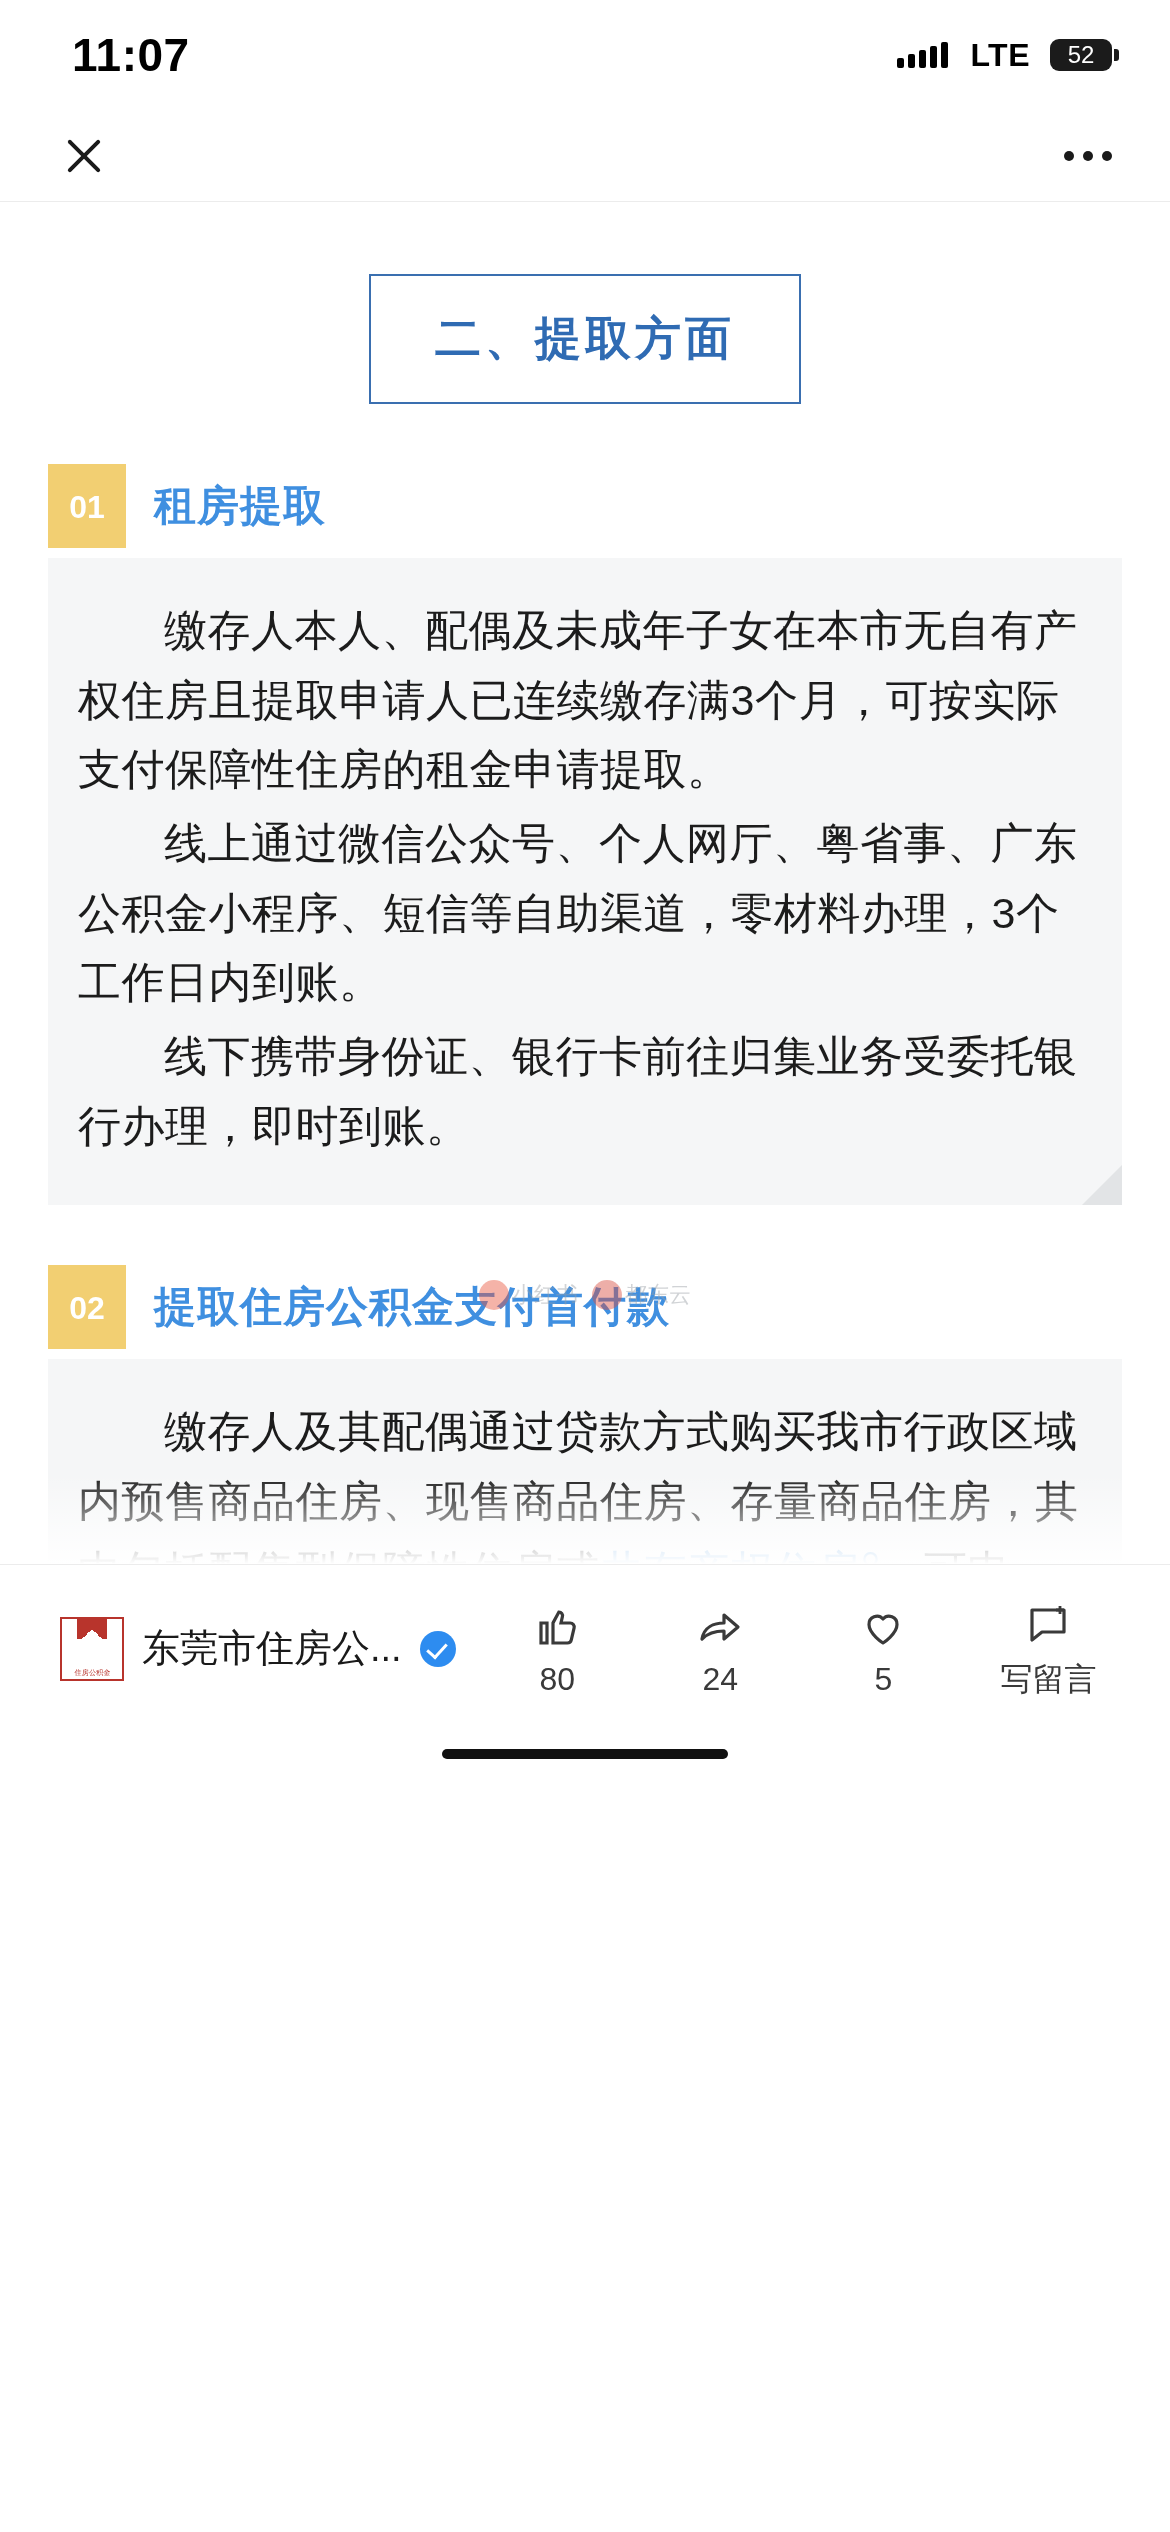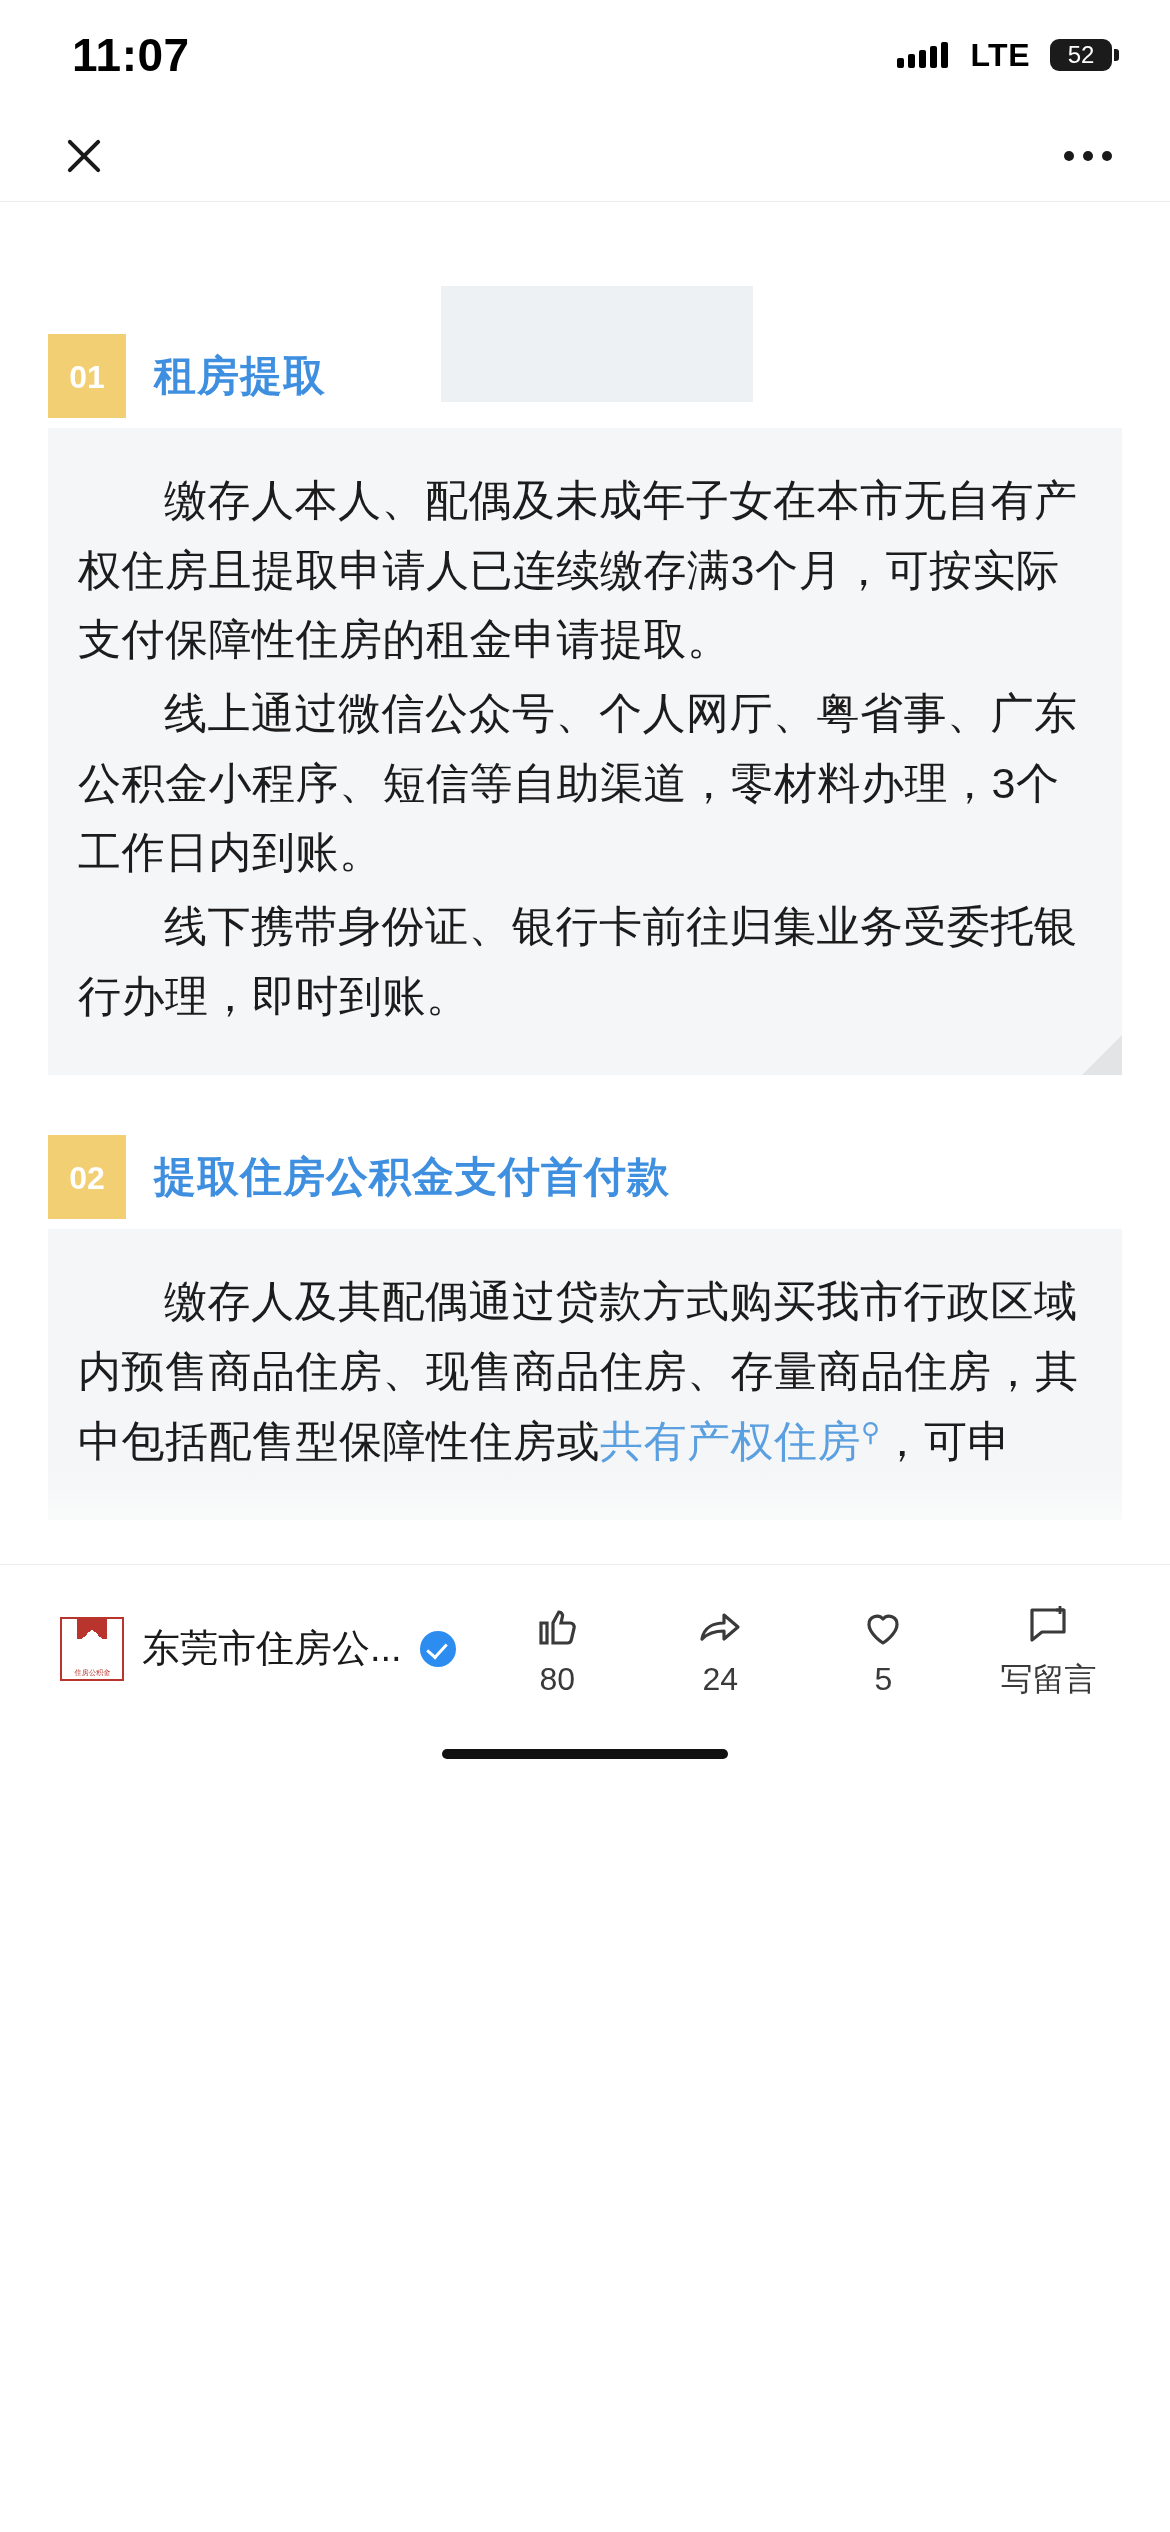--- a/index.html
+++ b/index.html
@@ -376,20 +376,21 @@
       <i></i>
         <i></i>
         <i></i>
     </div>
   </div>
 
   <div class="article">
 
     <div class="section-title-wrap">
       <div class="section-title-shadow"></div>
+      <div class="section-title">二、提取方面</div>
     </div>
 
     <div class="block">
       <div class="block-head">
         <div class="block-num">01</div>
         <div class="block-title">租房提取</div>
       </div>
       <div class="block-body">
         <p>缴存人本人、配偶及未成年子女在本市无自有产权住房且提取申请人已连续缴存满3个月，可按实际支付保障性住房的租金申请提取。</p>
         <p>线上通过微信公众号、个人网厅、粤省事、广东公积金小程序、短信等自助渠道，零材料办理，3个工作日内到账。</p>

